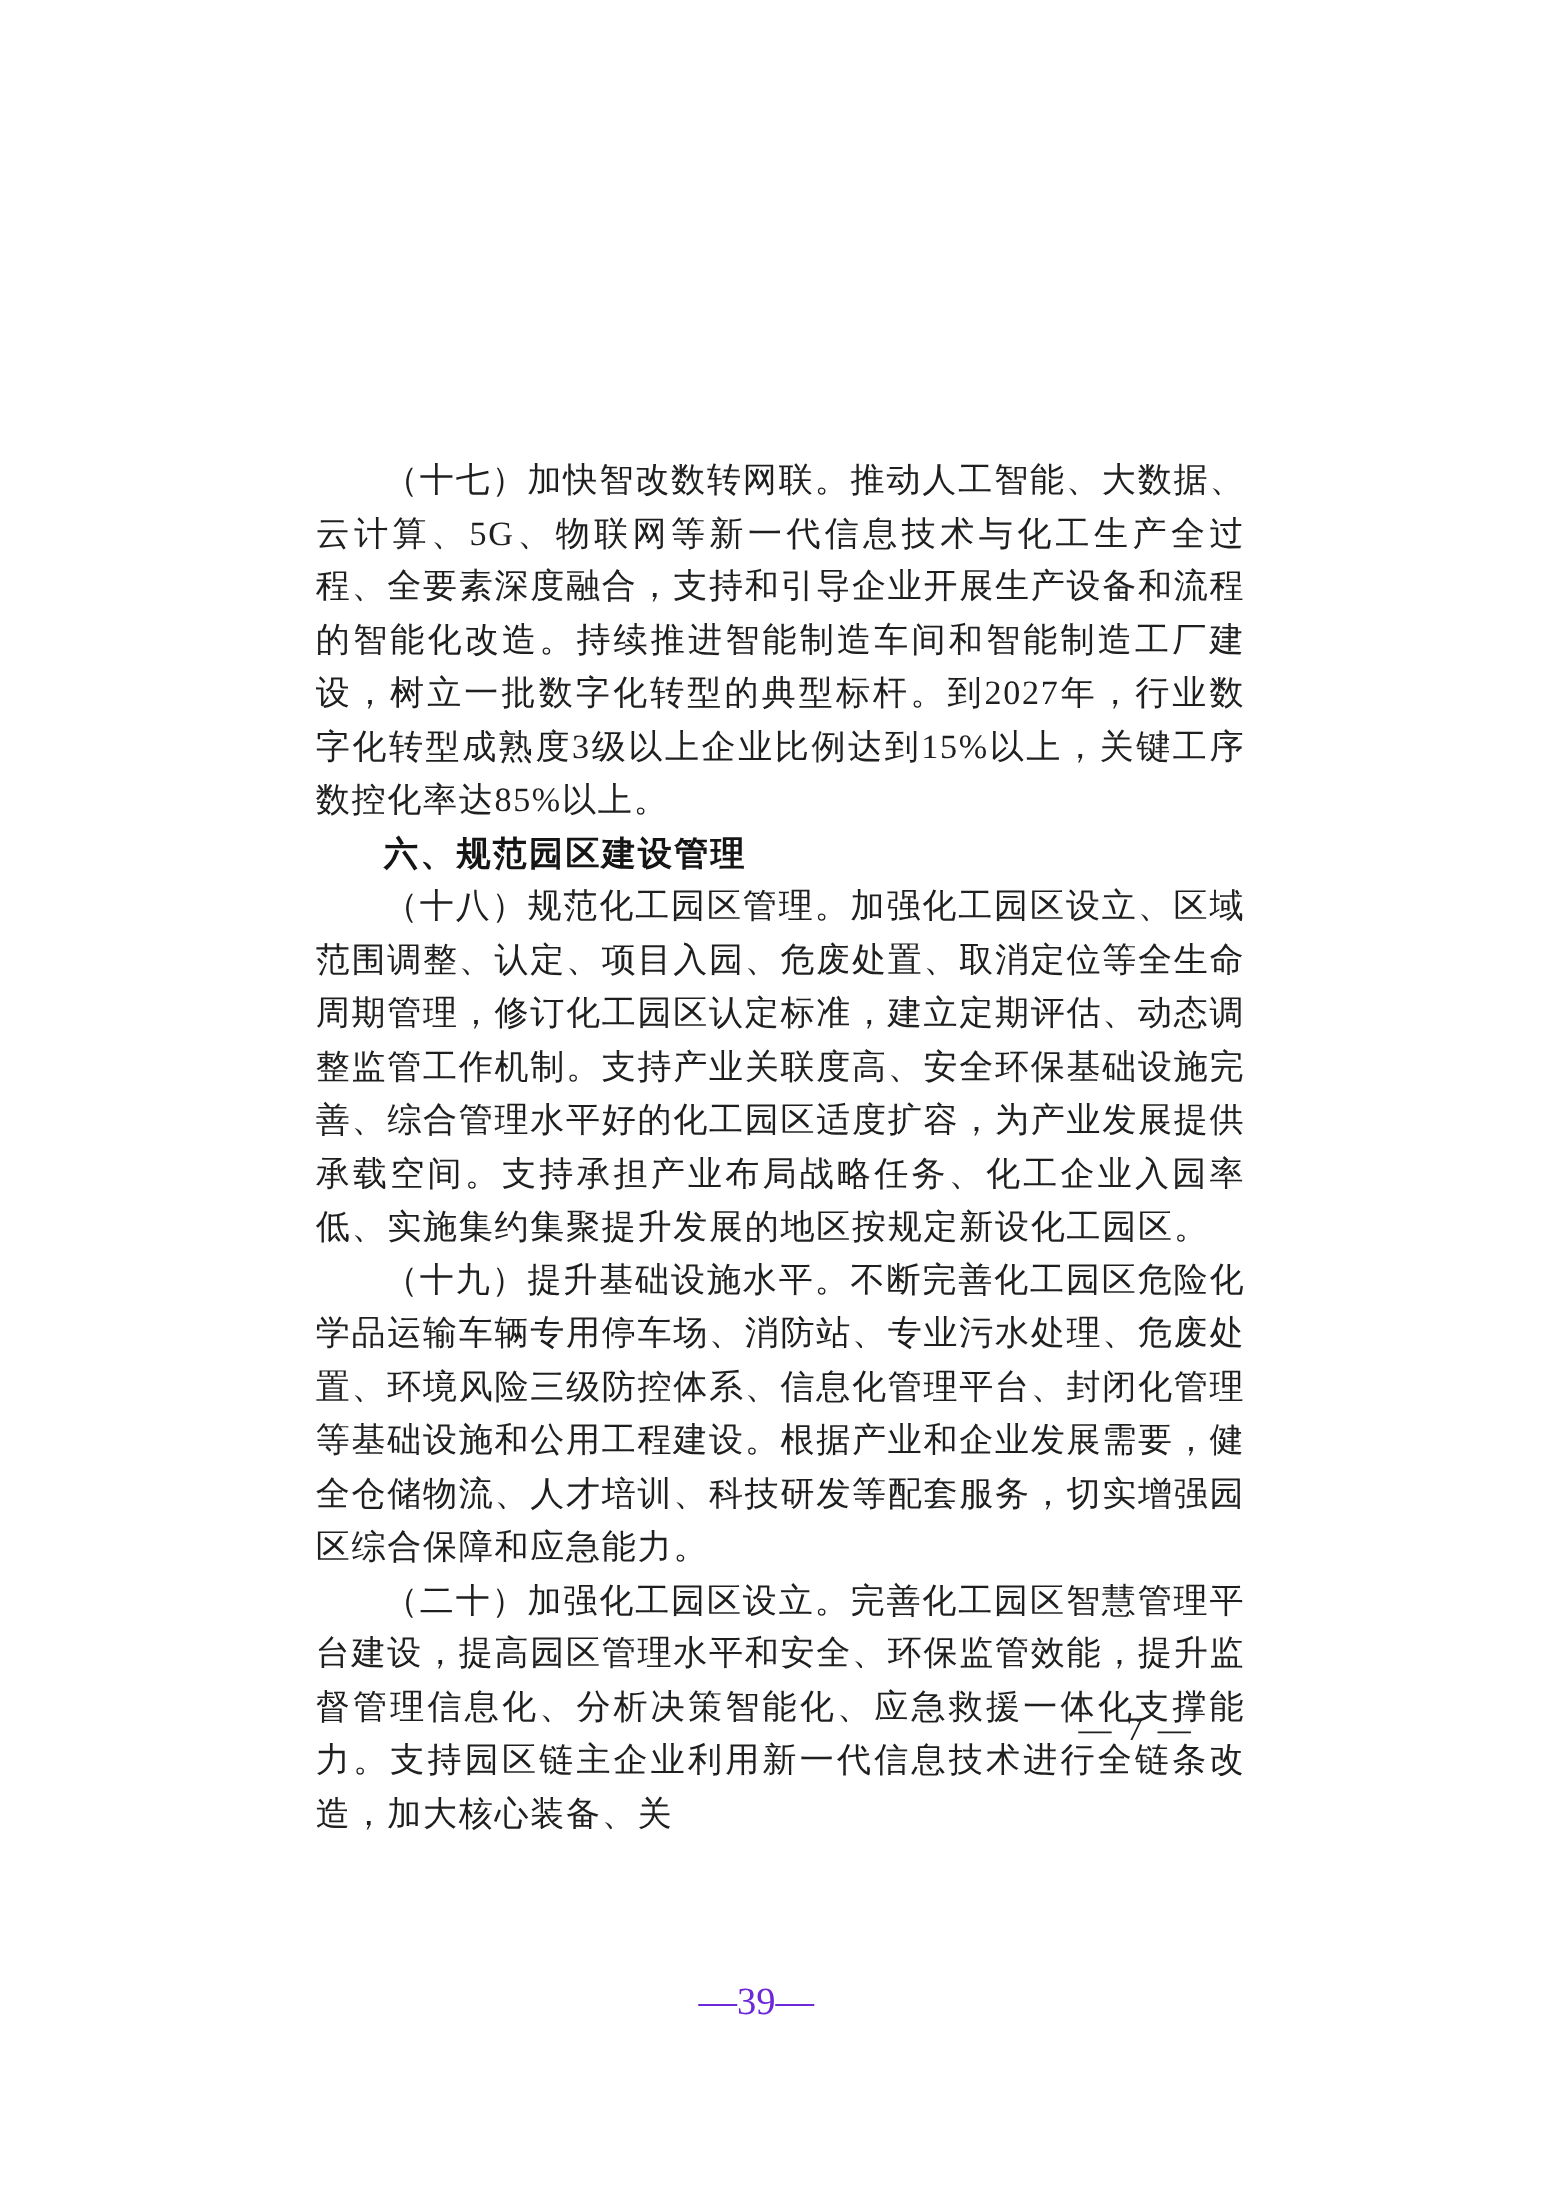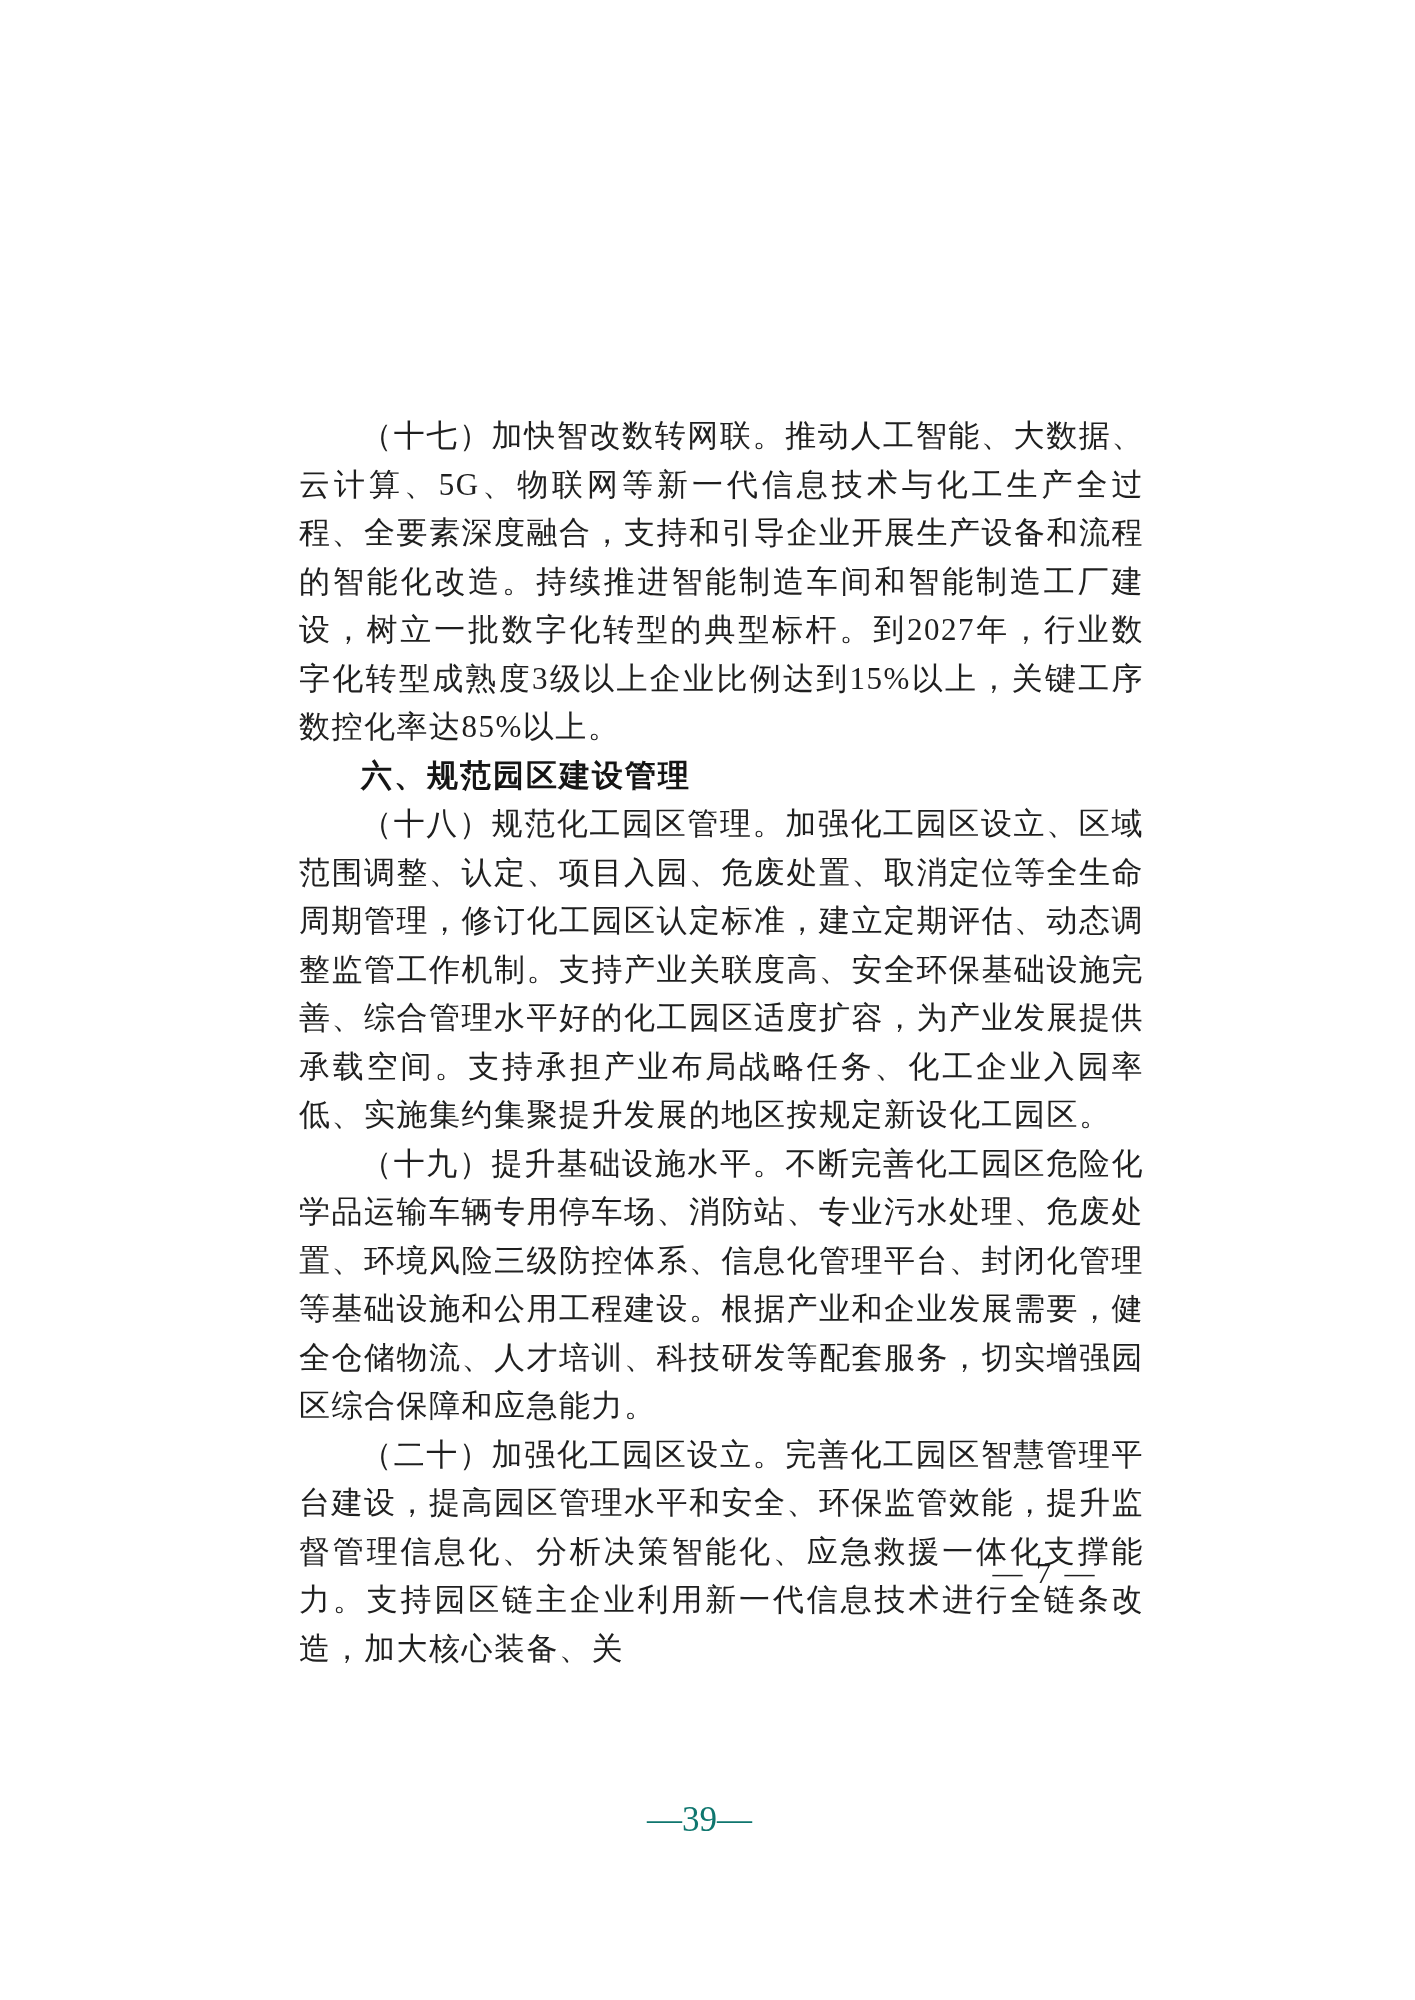--- a/index.html
+++ b/index.html
@@ -12,21 +12,20 @@
     position: relative;
     background: #ffffff;
     font-family: "Liberation Serif", "DejaVu Serif", serif;
     color: #1f1f1f;
     overflow: hidden;
   }
   .page {
     position: absolute;
     inset: 0;
     background: #ffffff;
-    margin-left: 12px;
   }
   .content {
     position: absolute;
     left: 287px;
     top: 412px;
     width: 845px;
   }
   .body-para {
     margin: 0;
     font-size: 31px;
@@ -57,21 +56,21 @@
     letter-spacing: 3px;
     color: #1f1f1f;
   }
   .page-num-outer {
     position: absolute;
     top: 1800px;
     left: 0;
     width: 1375px;
     text-align: center;
     font-size: 35px;
-    color: #0f766e;
+    color: #6d28d9;
   }
 </style>
 </head>
 <body>
 
 <div class="page">
   <div class="content">
     <p class="body-para">（十七）加快智改数转网联。推动人工智能、大数据、云计算、5G、物联网等新一代信息技术与化工生产全过程、全要素深度融合，支持和引导企业开展生产设备和流程的智能化改造。持续推进智能制造车间和智能制造工厂建设，树立一批数字化转型的典型标杆。到2027年，行业数字化转型成熟度3级以上企业比例达到15%以上，关键工序数控化率达85%以上。</p>
     <h2 class="section-heading">六、规范园区建设管理</h2>
     <p class="body-para">（十八）规范化工园区管理。加强化工园区设立、区域范围调整、认定、项目入园、危废处置、取消定位等全生命周期管理，修订化工园区认定标准，建立定期评估、动态调整监管工作机制。支持产业关联度高、安全环保基础设施完善、综合管理水平好的化工园区适度扩容，为产业发展提供承载空间。支持承担产业布局战略任务、化工企业入园率低、实施集约集聚提升发展的地区按规定新设化工园区。</p>

